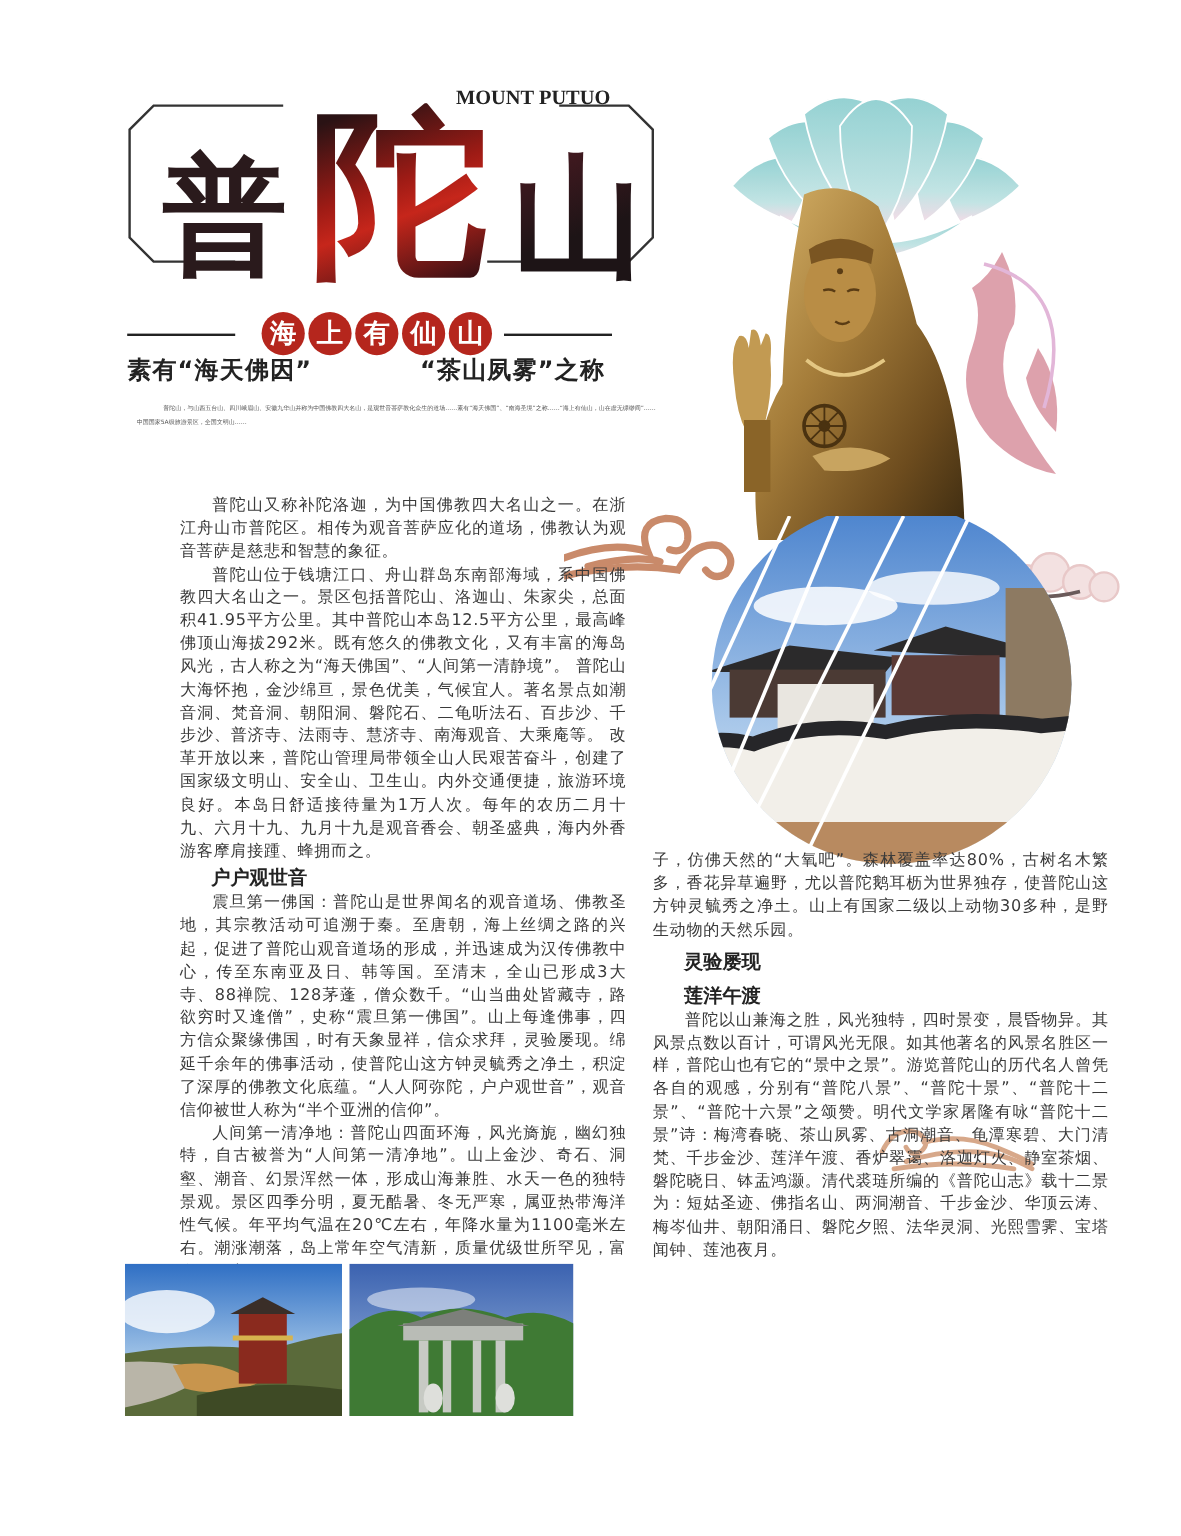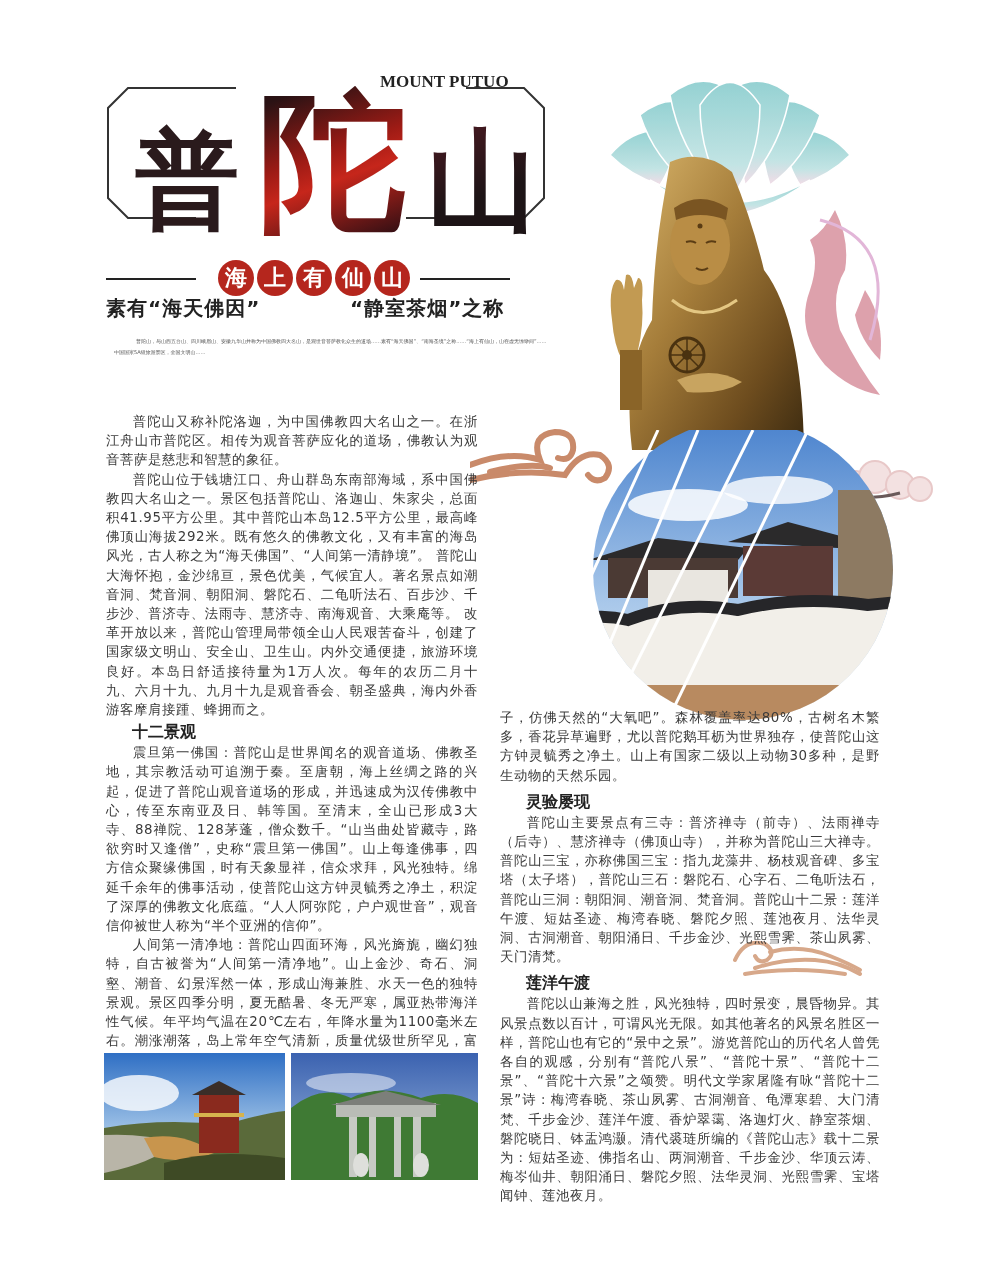--- a/index.html
+++ b/index.html
@@ -37,21 +37,21 @@
   }
   .slogan { position: absolute; top: 295px; font-size: 20px; font-weight: bold; color: #222; letter-spacing: 1px; text-align: center; }
 
   .tiny-intro {
     position: absolute; left: 114px; top: 336px; width: 436px;
     font-size: 5px; line-height: 11px; color: #555; text-indent: 22px;
   }
 
   
   .col {
-    position: absolute; font-size: 13.4px; line-height: 19.2px; color: #3a3a3a; letter-spacing: 0.6px;
+    position: absolute; font-size: 13.4px; line-height: 19.2px; color: #3a3a3a; letter-spacing: 0.6px; margin-left: 44px;
   }
   .col p { text-indent: 2em; text-align: justify; }
   .col h2 { font-size: 16px; font-weight: bold; color: #222; margin: 2px 0 0 26px; line-height: 22px; letter-spacing: 0; }
   .col-left  { left: 106px; top: 412px; width: 372px; }
   .col-right { left: 500px; top: 708px; width: 380px; }
 
   
   .lotus { position: absolute; left: 600px; top: 60px; width: 260px; height: 165px; }
   .pink-leaf { position: absolute; left: 790px; top: 200px; width: 110px; height: 200px; }
   .statue { position: absolute; left: 592px; top: 150px; width: 230px; height: 300px; }
@@ -202,36 +202,35 @@
 <div class="motto-line" style="left:106px;width:90px;"></div>
 <div class="motto-line" style="left:420px;width:90px;"></div>
 <div class="motto">
   <div class="disc">海</div>
   <div class="disc">上</div>
   <div class="disc">有</div>
   <div class="disc">仙</div>
   <div class="disc">山</div>
 </div>
 <div class="slogan" style="left:106px;">素有“海天佛因”</div>
-<div class="slogan" style="left:350px;">“静室茶烟”之称</div>
+<div class="slogan" style="left:350px;">“茶山夙雾”之称</div>
 
 <div class="tiny-intro">普陀山，与山西五台山、四川峨眉山、安徽九华山并称为中国佛教四大名山，是观世音菩萨教化众生的道场……素有“海天佛国”、“南海圣境”之称……“海上有仙山，山在虚无缥缈间”……中国国家5A级旅游景区，全国文明山……</div>
 
 <div class="col col-left">
   <p>普陀山又称补陀洛迦，为中国佛教四大名山之一。在浙江舟山市普陀区。相传为观音菩萨应化的道场，佛教认为观音菩萨是慈悲和智慧的象征。</p>
   <p>普陀山位于钱塘江口、舟山群岛东南部海域，系中国佛教四大名山之一。景区包括普陀山、洛迦山、朱家尖，总面积41.95平方公里。其中普陀山本岛12.5平方公里，最高峰佛顶山海拔292米。既有悠久的佛教文化，又有丰富的海岛风光，古人称之为“海天佛国”、“人间第一清静境”。 普陀山大海怀抱，金沙绵亘，景色优美，气候宜人。著名景点如潮音洞、梵音洞、朝阳洞、磐陀石、二龟听法石、百步沙、千步沙、普济寺、法雨寺、慧济寺、南海观音、大乘庵等。 改革开放以来，普陀山管理局带领全山人民艰苦奋斗，创建了国家级文明山、安全山、卫生山。内外交通便捷，旅游环境良好。本岛日舒适接待量为1万人次。每年的农历二月十九、六月十九、九月十九是观音香会、朝圣盛典，海内外香游客摩肩接踵、蜂拥而之。</p>
-  <h2>十二景观</h2>
-  <p>震旦第一佛国：普陀山是世界闻名的观音道场、佛教圣地，其宗教活动可追溯于秦。至唐朝，海上丝绸之路的兴起，促进了普陀山观音道场的形成，并迅速成为汉传佛教中心，传至东南亚及日、韩等国。至清末，全山已形成3大寺、88禅院、128茅蓬，僧众数千。“山当曲处皆藏寺，路欲穷时又逢僧”，史称“震旦第一佛国”。山上每逢佛事，四方信众聚缘佛国，时有天象显祥，信众求拜，风光独特。绵延千余年的佛事活动，使普陀山这方钟灵毓秀之净土，积淀了深厚的佛教文化底蕴。“人人阿弥陀，户户观世音”，观音信仰被世人称为“半个亚洲的信仰”。</p>
+  <h2>户户观世音</h2>
+  <p>震旦第一佛国：普陀山是世界闻名的观音道场、佛教圣地，其宗教活动可追溯于秦。至唐朝，海上丝绸之路的兴起，促进了普陀山观音道场的形成，并迅速成为汉传佛教中心，传至东南亚及日、韩等国。至清末，全山已形成3大寺、88禅院、128茅蓬，僧众数千。“山当曲处皆藏寺，路欲穷时又逢僧”，史称“震旦第一佛国”。山上每逢佛事，四方信众聚缘佛国，时有天象显祥，信众求拜，灵验屡现。绵延千余年的佛事活动，使普陀山这方钟灵毓秀之净土，积淀了深厚的佛教文化底蕴。“人人阿弥陀，户户观世音”，观音信仰被世人称为“半个亚洲的信仰”。</p>
   <p>人间第一清净地：普陀山四面环海，风光旖旎，幽幻独特，自古被誉为“人间第一清净地”。山上金沙、奇石、洞壑、潮音、幻景浑然一体，形成山海兼胜、水天一色的独特景观。景区四季分明，夏无酷暑、冬无严寒，属亚热带海洋性气候。年平均气温在20℃左右，年降水量为1100毫米左右。潮涨潮落，岛上常年空气清新，质量优级世所罕见，富含负氧离</p>
 </div>
 
 <div class="col col-right">
   <p style="text-indent:0">子，仿佛天然的“大氧吧”。森林覆盖率达80%，古树名木繁多，香花异草遍野，尤以普陀鹅耳枥为世界独存，使普陀山这方钟灵毓秀之净土。山上有国家二级以上动物30多种，是野生动物的天然乐园。</p>
   <h2 style="margin-top:6px">灵验屡现</h2>
-  <p>普陀山主要景点有三寺：普济禅寺（前寺）、法雨禅寺（后寺）、慧济禅寺（佛顶山寺），并称为普陀山三大禅寺。普陀山三宝，亦称佛国三宝：指九龙藻井、杨枝观音碑、多宝塔（太子塔），普陀山三石：磐陀石、心字石、二龟听法石，普陀山三洞：朝阳洞、潮音洞、梵音洞。普陀山十二景：莲洋午渡、短姑圣迹、梅湾春晓、磐陀夕照、莲池夜月、法华灵洞、古洞潮音、朝阳涌日、千步金沙、光熙雪霁、茶山夙雾、天门清梵。</p>
   <h2 style="margin-top:6px">莲洋午渡</h2>
   <p>普陀以山兼海之胜，风光独特，四时景变，晨昏物异。其风景点数以百计，可谓风光无限。如其他著名的风景名胜区一样，普陀山也有它的“景中之景”。游览普陀山的历代名人曾凭各自的观感，分别有“普陀八景”、“普陀十景”、“普陀十二景”、“普陀十六景”之颂赞。明代文学家屠隆有咏“普陀十二景”诗：梅湾春晓、茶山夙雾、古洞潮音、龟潭寒碧、大门清梵、千步金沙、莲洋午渡、香炉翠霭、洛迦灯火、静室茶烟、磐陀晓日、钵盂鸿灏。清代裘琏所编的《普陀山志》载十二景为：短姑圣迹、佛指名山、两洞潮音、千步金沙、华顶云涛、梅岑仙井、朝阳涌日、磐陀夕照、法华灵洞、光熙雪霁、宝塔闻钟、莲池夜月。</p>
 </div>
 
 <div class="photo photo-1">
   <svg width="181" height="127" viewBox="0 0 181 127">
     <defs>
       <linearGradient id="sky1" x1="0" y1="0" x2="0" y2="1">
         <stop offset="0" stop-color="#2f6fc4"></stop>
           <stop offset="0.6" stop-color="#9dc1e6"></stop>

